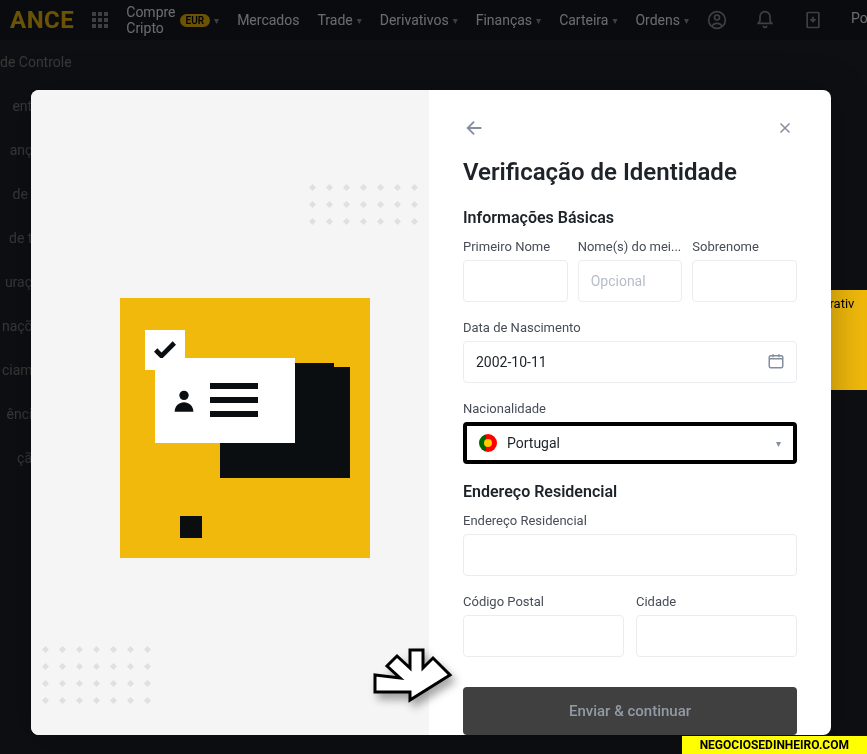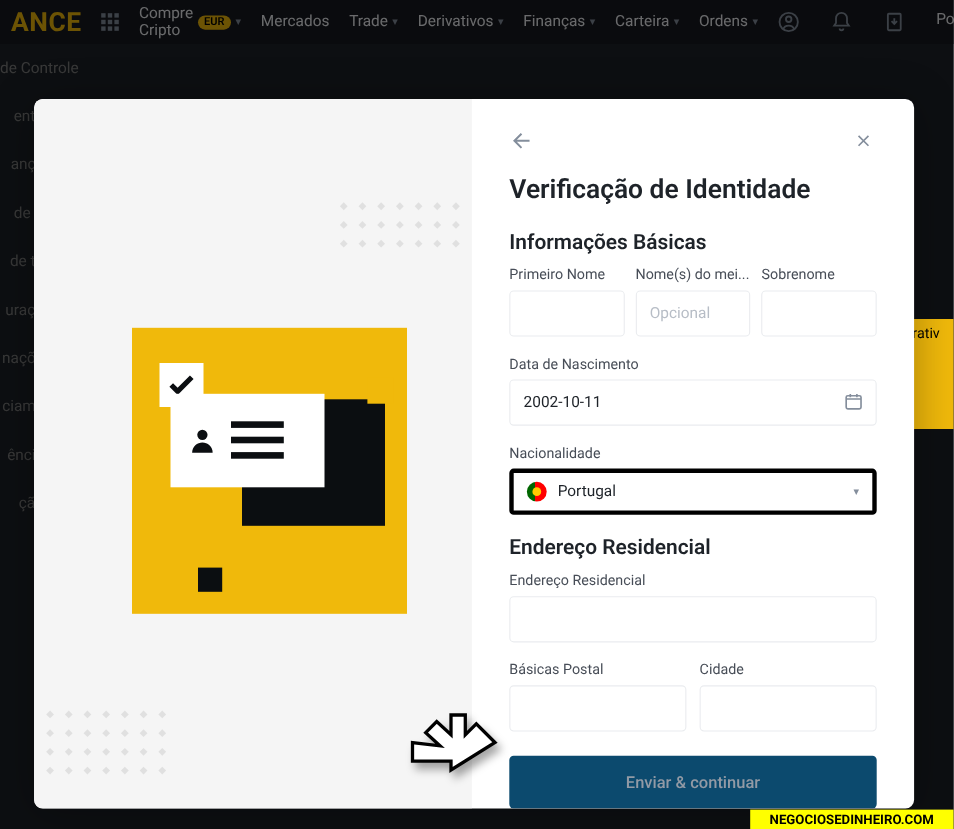--- a/index.html
+++ b/index.html
@@ -48,40 +48,40 @@
     .illus .lines { display: flex; flex-direction: column; gap: 8px; }
     .illus .lines span { display: block; width: 48px; height: 6px; background: #0b0e11; }
     .illus .small-dark { position: absolute; left: 90px; bottom: 20px; width: 22px; height: 22px; background: #0b0e11; }
     
     
     .right-panel { flex: 1; padding: 26px 34px; position: relative; }
     .modal-top { display: flex; justify-content: space-between; align-items: center; margin-bottom: 18px; }
     .back-icon, .close-icon { width: 24px; height: 24px; color: #848e9c; cursor: pointer; display: flex; align-items: center; justify-content: center; }
     
     .title { font-size: 24px; font-weight: 600; color: #1e2329; margin-bottom: 22px; }
-    .section-heading { font-size: 19px; font-weight: 600; color: #1e2329; margin-bottom: 12px; margin-top: 10px; }
+    .section-heading { font-size: 16px; font-weight: 600; color: #1e2329; margin-bottom: 12px; margin-top: 10px; }
     
     .label { font-size: 13px; color: #474d57; margin-bottom: 6px; }
     .input { width: 100%; height: 42px; border: 1px solid #eaecef; border-radius: 4px; padding: 0 12px; font-size: 14px; color: #1e2329; outline: none; }
     .input::placeholder { color: #b7bdc6; }
     
     .row-3 { display: flex; gap: 10px; margin-bottom: 18px; }
     .row-3 .col { flex: 1; }
     
     .row-full { margin-bottom: 18px; position: relative; }
     .calendar-icon { position: absolute; right: 12px; top: 32px; color: #848e9c; pointer-events: none; }
     .select { width: 100%; height: 42px; border: 4px solid #000000; border-radius: 4px; padding: 0 12px; font-size: 14px; color: #1e2329; display: flex; align-items: center; gap: 10px; cursor: pointer; }
     .flag { width: 18px; height: 18px; border-radius: 50%; background: linear-gradient(90deg, #006600 0 40%, #ff0000 40%); position: relative; }
     .flag::after { content: ''; position: absolute; left: 5px; top: 5px; width: 8px; height: 8px; border-radius: 50%; background: #ffcc00; }
     .select-caret { margin-left: auto; color: #848e9c; font-size: 10px; }
     
     .row-2 { display: flex; gap: 12px; }
     .row-2 .col { flex: 1; }
     
-    .submit-btn { position: absolute; bottom: 0; left: 34px; right: 34px; height: 48px; background: #0c4a6e; color: #929aa5; border: none; border-radius: 4px; font-size: 15px; font-weight: 500; cursor: pointer; }
+    .submit-btn { position: absolute; bottom: 0; left: 34px; right: 34px; height: 48px; background: #404040; color: #929aa5; border: none; border-radius: 4px; font-size: 15px; font-weight: 500; cursor: pointer; }
     
     
     .cursor-hand { position: absolute; left: 355px; top: 620px; width: 120px; pointer-events: none; filter: drop-shadow(4px 6px 4px rgba(0,0,0,0.35)); z-index: 10; }
     
     
     .watermark { position: absolute; right: 0; bottom: 0; background: #ffff00; color: #000; font-size: 12px; font-weight: 700; padding: 2px 18px; z-index: 20; }
   </style>
 </head>
 <body>
 
@@ -314,21 +314,21 @@
 
     <div class="section-heading">Endereço Residencial</div>
 
     <div class="row-full">
       <div class="label">Endereço Residencial</div>
       <input class="input" style="">
     </div>
 
     <div class="row-2">
       <div class="col">
-        <div class="label">Básicas Postal</div>
+        <div class="label">Código Postal</div>
         <input class="input" style="">
       </div>
       <div class="col">
         <div class="label">Cidade</div>
         <input class="input" style="">
       </div>
     </div>
 
     <button class="submit-btn">Enviar &amp; continuar</button>
   </div>

